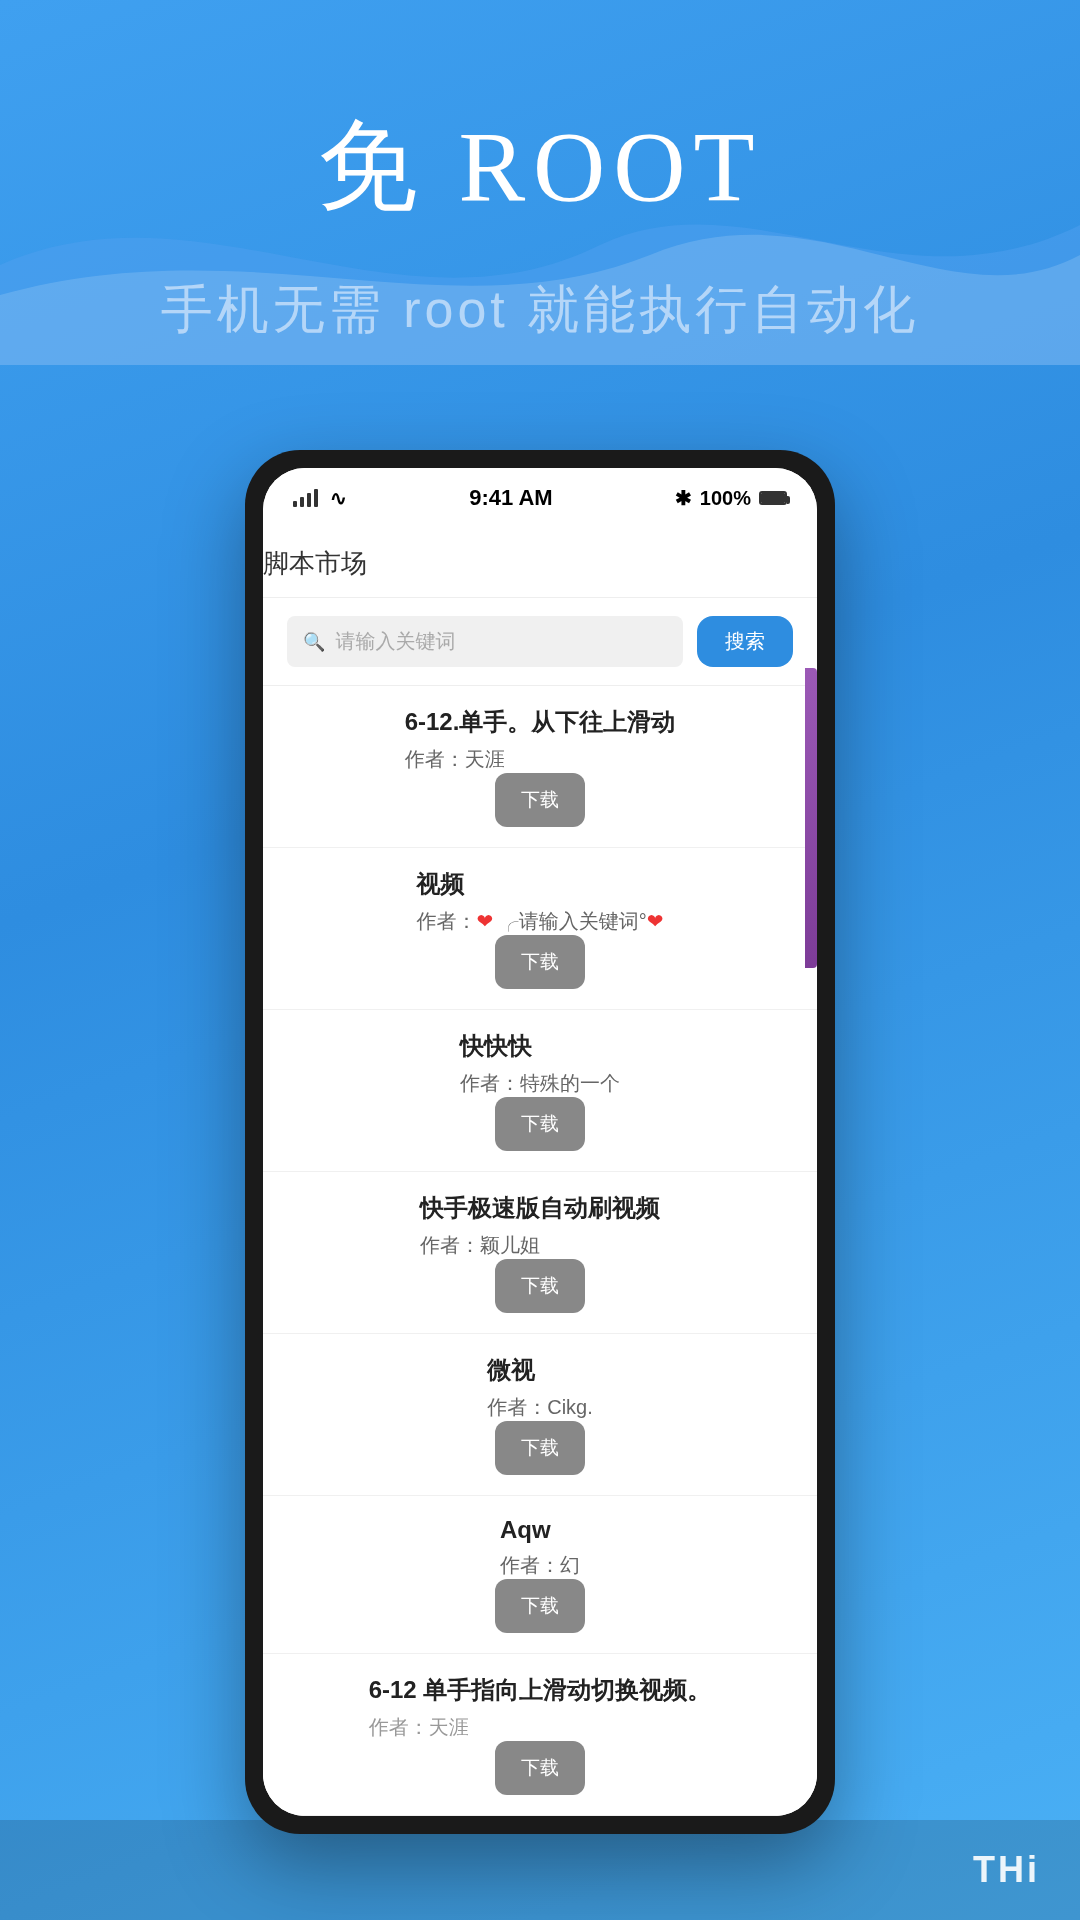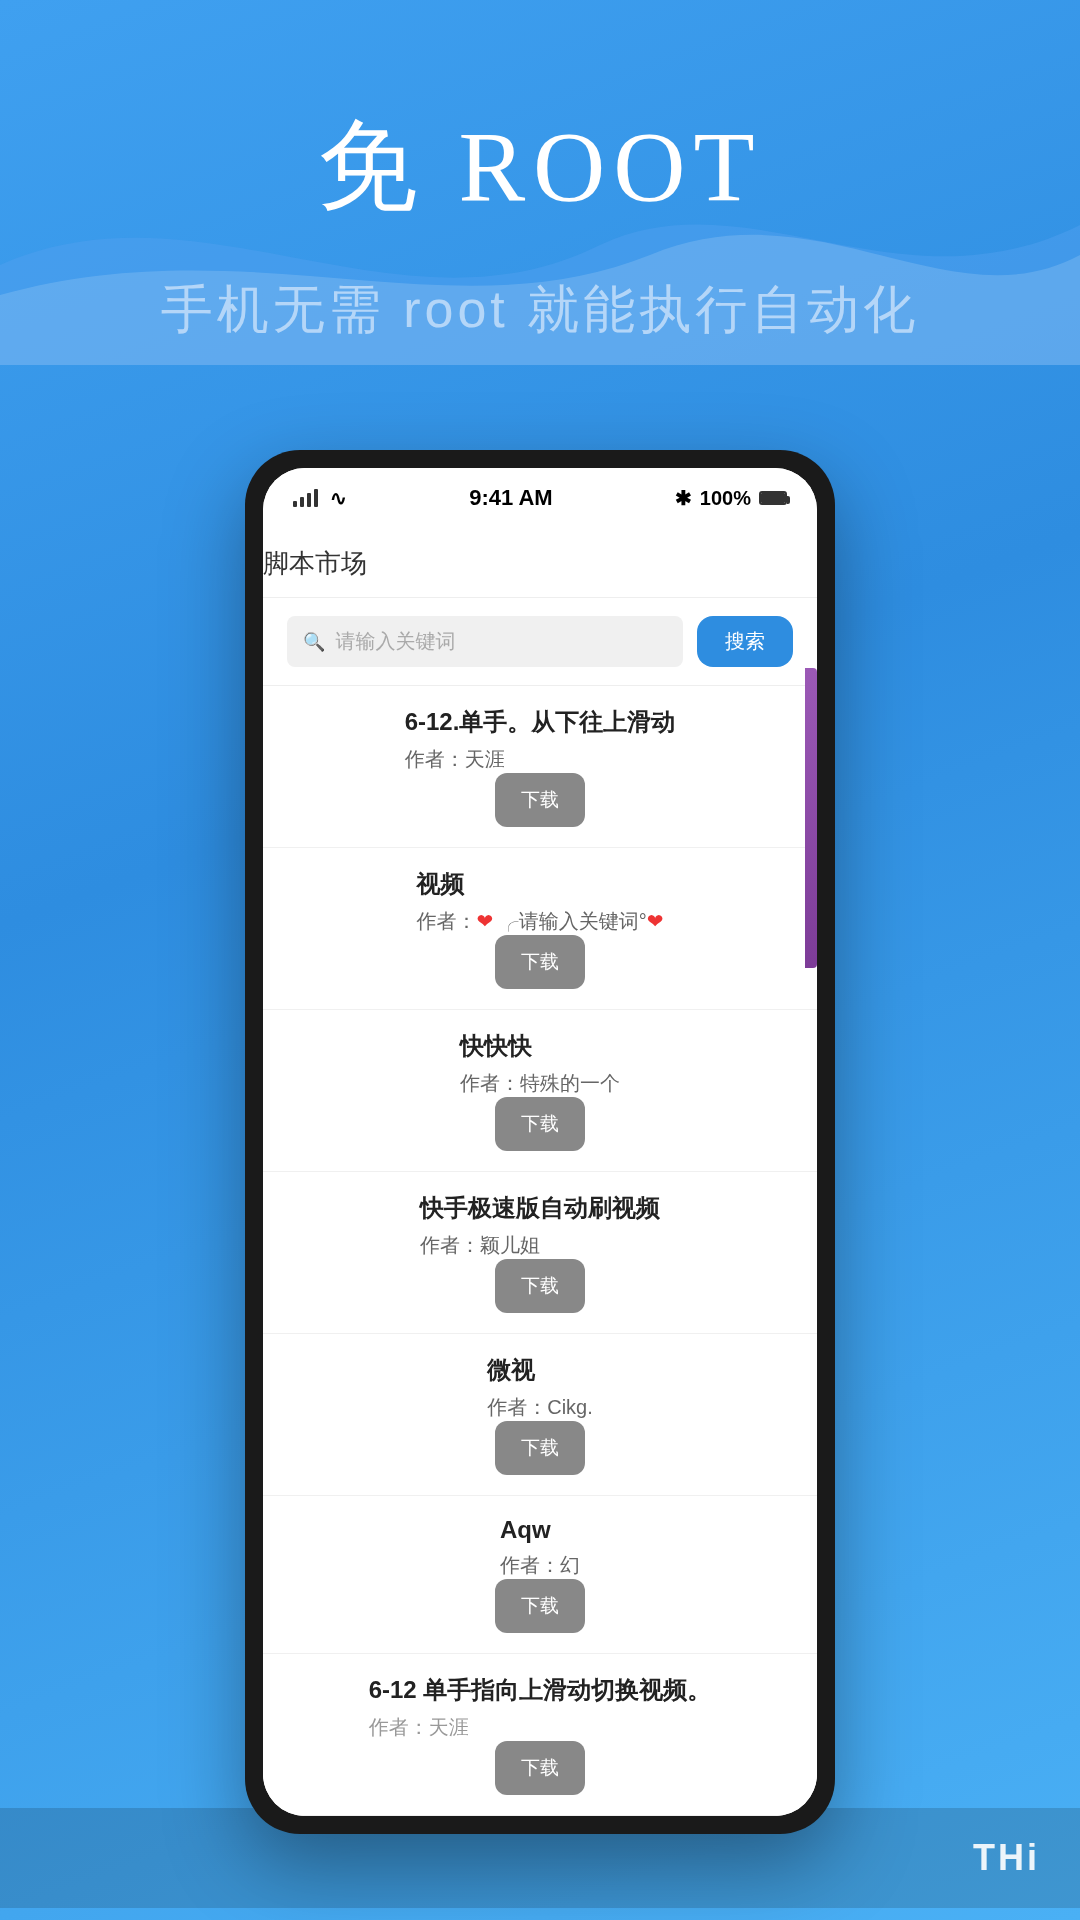--- a/index.html
+++ b/index.html
@@ -230,21 +230,21 @@
     }
 
     .heart-emoji {
       color: #e33;
       font-size: 20px;
     }
 
     
     .bottom-area {
       position: absolute;
-      bottom: 12px;
+      bottom: 0;
       width: 100%;
       background: rgba(0,0,0,0.15);
       height: 100px;
       display: flex;
       align-items: center;
       justify-content: flex-end;
       padding-right: 40px;
     }
 
     .watermark-text {

